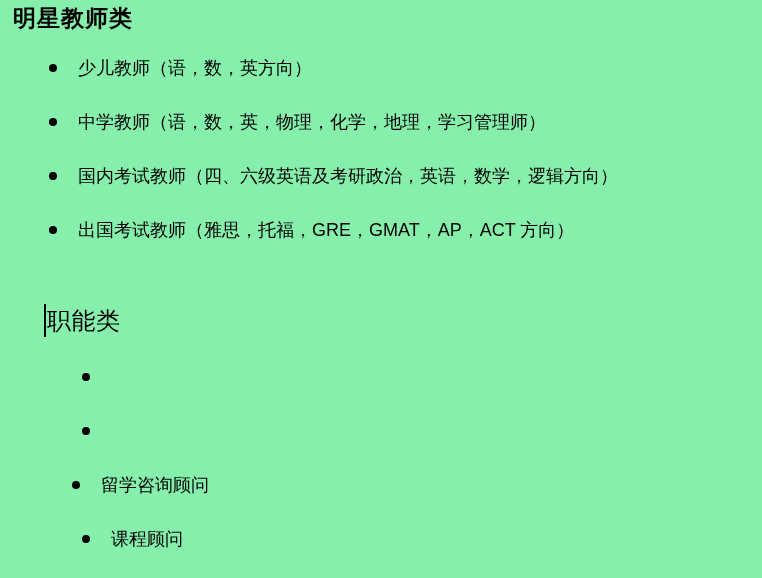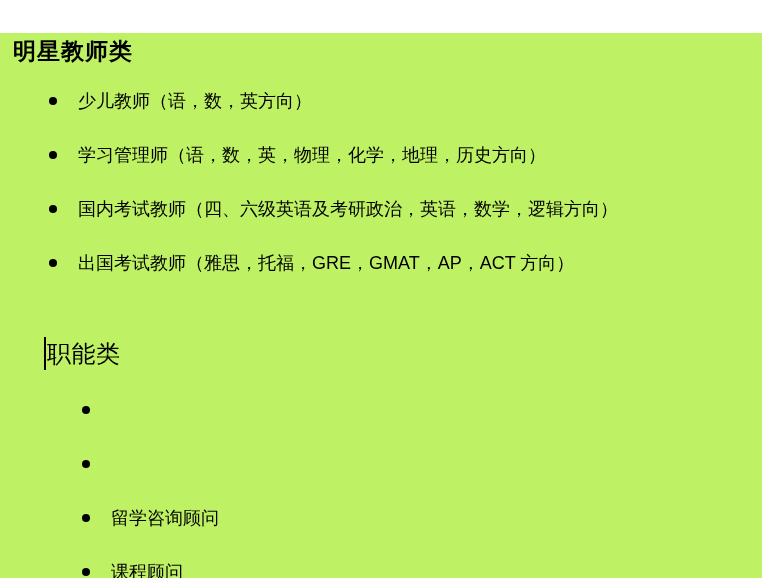--- a/index.html
+++ b/index.html
@@ -4,21 +4,21 @@
 <style>
   * { margin: 0; padding: 0; box-sizing: border-box; }
   html, body { width: 762px; height: 578px; }
   body {
     background: #ffffff;
     color: #000000;
     font-family: "Liberation Sans", sans-serif;
     position: relative;
     overflow: hidden;
   }
-  .page { position: absolute; inset: 0; background: #bef264; margin-top: 33px; }
+  .page { position: absolute; inset: 0; background: #86efac; }
 
   .section-title-1 {
     position: absolute;
     left: 13px; top: 3px;
     font-size: 23px;
     font-weight: 700;
     letter-spacing: 1px;
     white-space: nowrap;
   }
 
@@ -61,38 +61,38 @@
     margin-right: 21px;
   }
   
   .l1.r0 { left: 49px; top: 57px; }
   .l1.r1 { left: 49px; top: 111px; }
   .l1.r2 { left: 49px; top: 165px; }
   .l1.r3 { left: 49px; top: 219px; }
   
   .l2.r0 { left: 82px; top: 366px; }
   .l2.r1 { left: 82px; top: 420px; }
-  .l2.r2 { left: 82px; top: 474px; }
+  .l2.r2 { left: 72px; top: 474px; }
   .l2.r3 { left: 82px; top: 528px; }
 </style>
 </head>
 <body>
 
 <div class="page">
 
   <h1 class="section-title-1">明星教师类</h1>
 
   <ul class="doc-list">
     <li class="row l1 r0">
       <span class="dot"></span>
       <span>少儿教师（语，数，英方向）</span>
     </li>
     <li class="row l1 r1">
       <span class="dot"></span>
-      <span>学习管理师（语，数，英，物理，化学，地理，历史方向）</span>
+      <span>中学教师（语，数，英，物理，化学，地理，学习管理师）</span>
     </li>
     <li class="row l1 r2">
       <span class="dot"></span>
       <span>国内考试教师（四、六级英语及考研政治，英语，数学，逻辑方向）</span>
     </li>
     <li class="row l1 r3">
       <span class="dot"></span>
       <span>出国考试教师（雅思，托福，GRE，GMAT，AP，ACT 方向）</span>
     </li>
   </ul>

